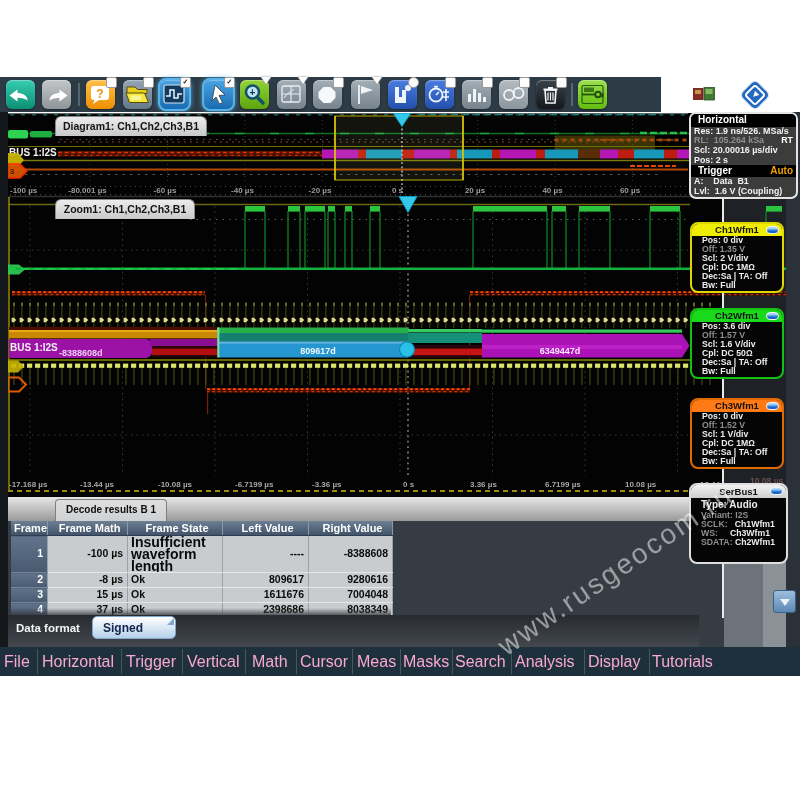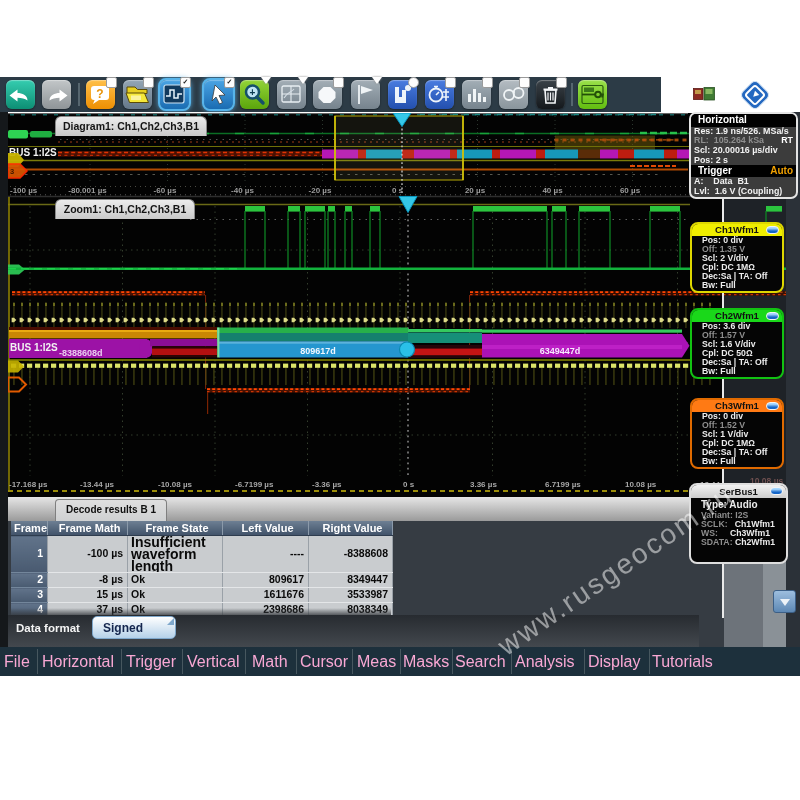--- a/index.html
+++ b/index.html
@@ -466,28 +466,28 @@
           <td class="num">-100 µs</td>
           <td style="white-space:normal;line-height:12px;font-size:14px">Insufficient<br>waveform length</td>
           <td class="num">----</td>
           <td class="num">-8388608</td>
         </tr>
 <tr style="height:15px">
           <td class="fr">2</td>
           <td class="num">-8 µs</td>
           <td>Ok</td>
           <td class="num">809617</td>
-          <td class="num">8349447</td>
+          <td class="num">9280616</td>
         </tr>
 <tr style="height:15px">
           <td class="fr">3</td>
           <td class="num">15 µs</td>
           <td>Ok</td>
           <td class="num">1611676</td>
-          <td class="num">3533987</td>
+          <td class="num">7004048</td>
         </tr>
 <tr style="height:15px">
           <td class="fr">4</td>
           <td class="num">37 µs</td>
           <td>Ok</td>
           <td class="num">2398686</td>
           <td class="num">8038349</td>
         </tr>
 <tr style="height:11px">
           <td class="fr">5</td>

